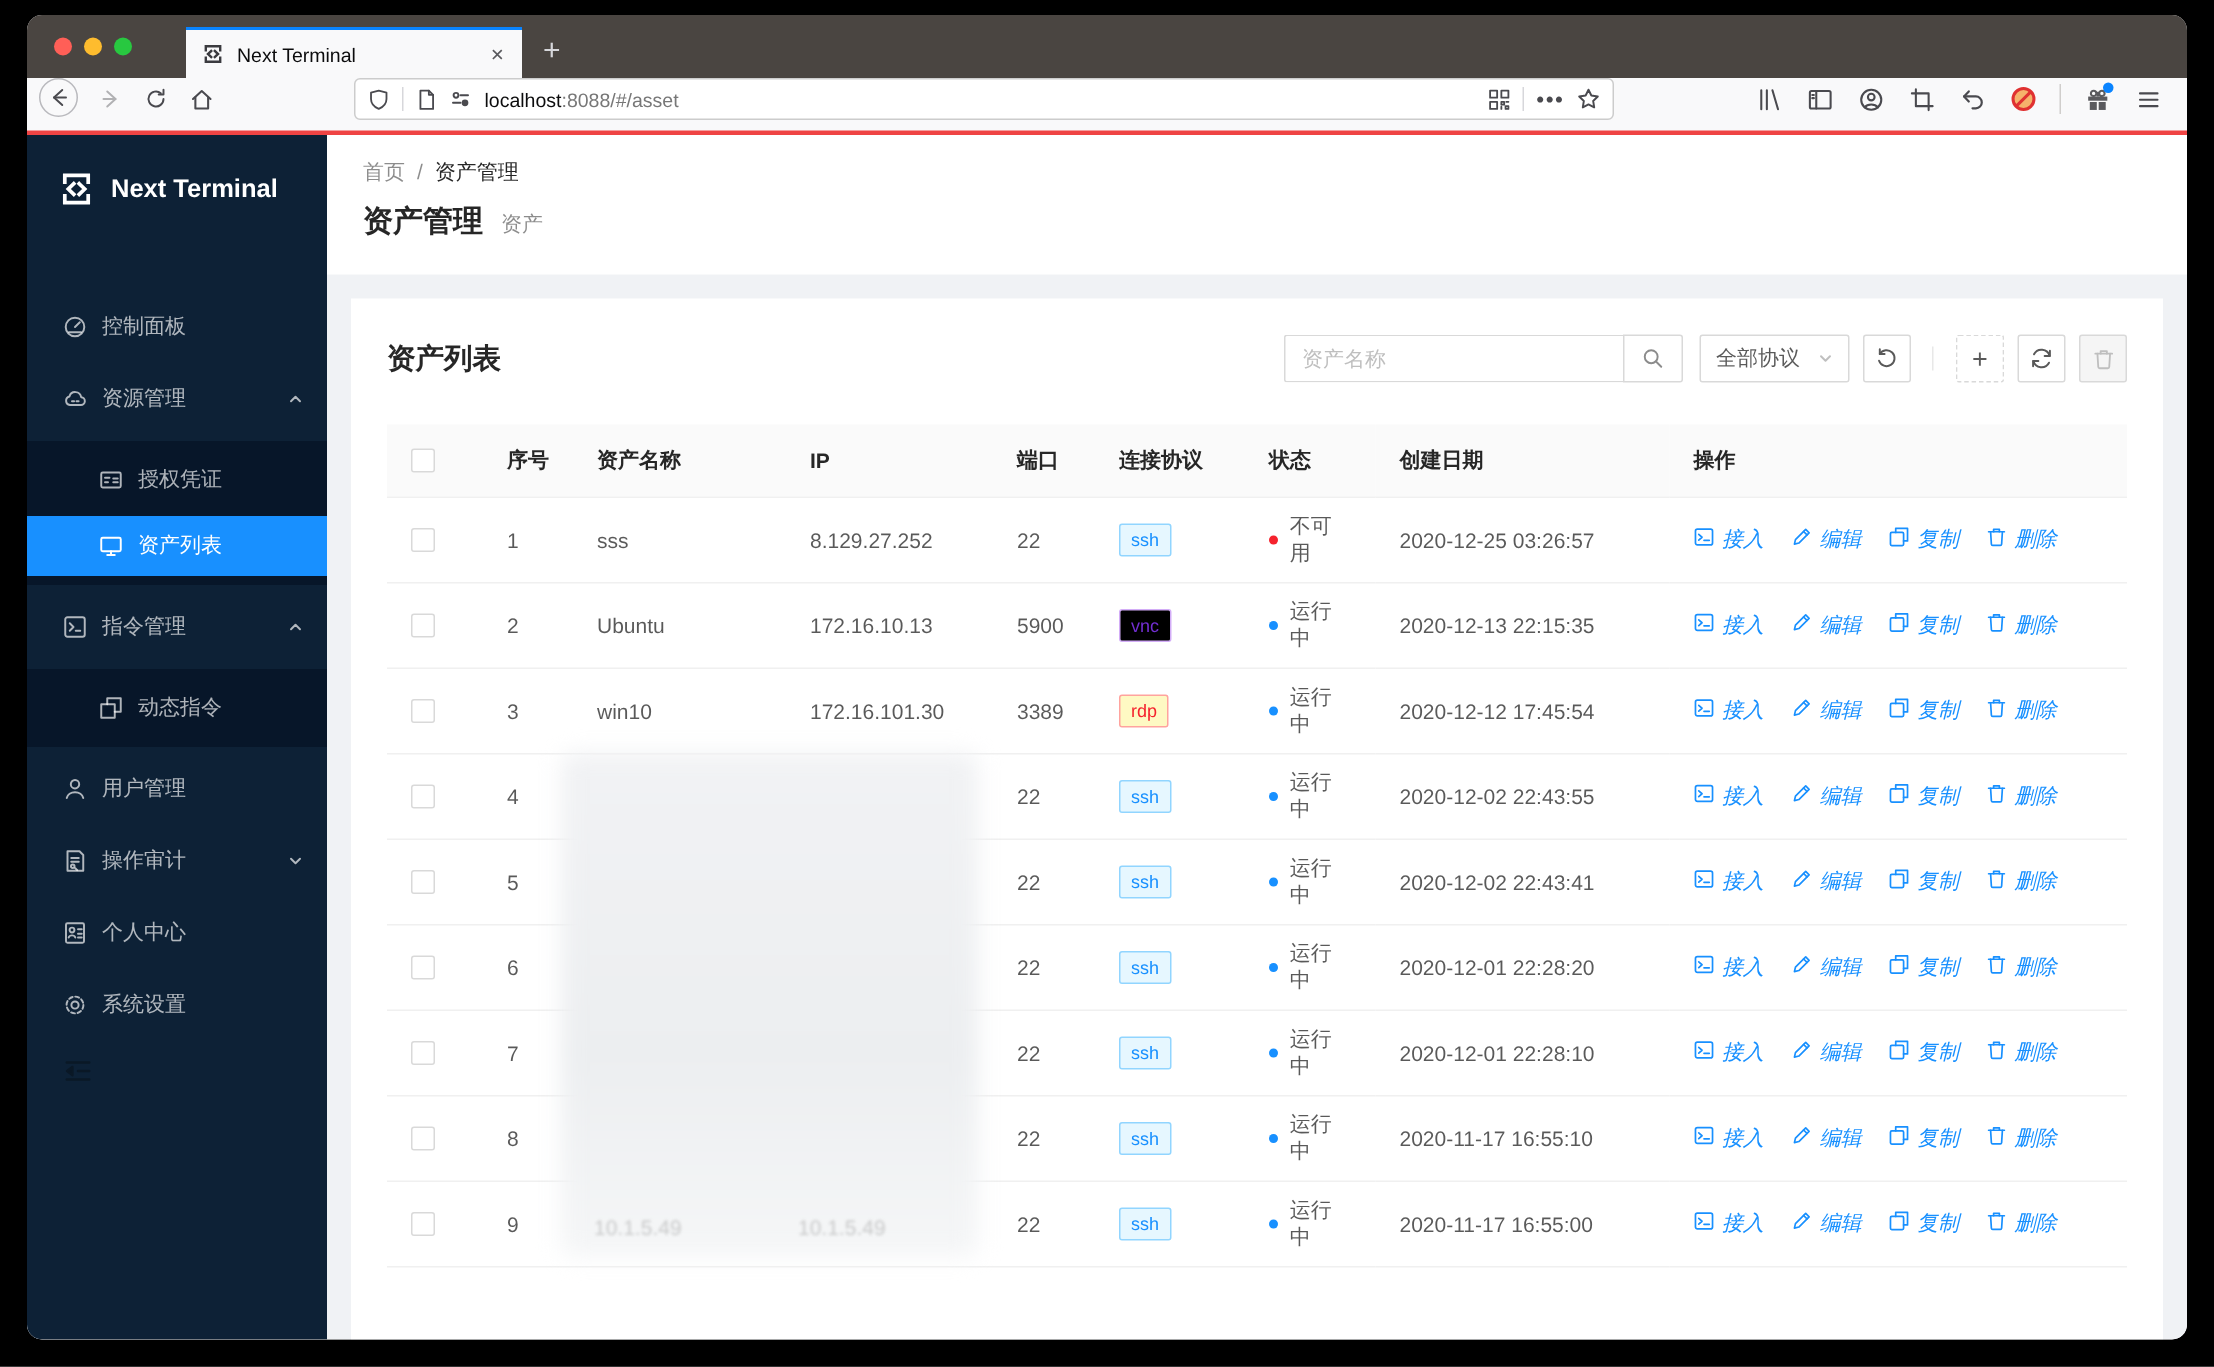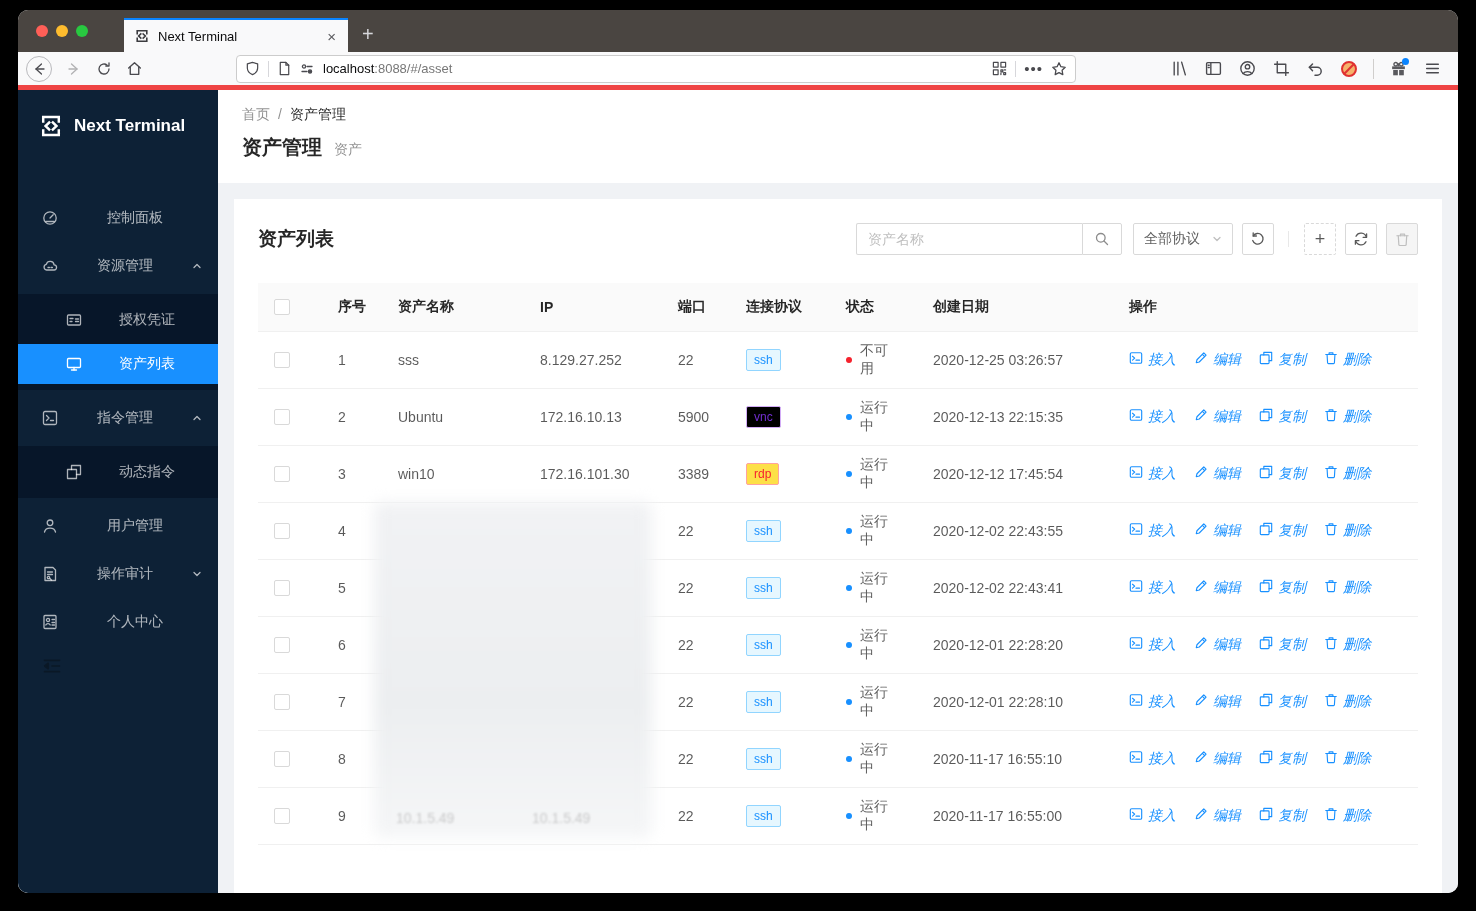--- a/index.html
+++ b/index.html
@@ -10,41 +10,41 @@
   .tabbar { height:42px; background:#4a4541; display:flex; align-items:flex-end; }
   .traffic { display:flex; gap:8px; align-items:center; padding:0 18px; height:42px; }
   .tl { width:12px; height:12px; border-radius:50%; }
   .tl.red{background:#ff5f57;} .tl.yellow{background:#febc2e;} .tl.green{background:#28c840;}
   .tab { width:224px; height:34px; background:#f9f9fa; border-top:2px solid #0a84ff; display:flex; align-items:center; gap:8px; padding:0 10px; margin-left:18px; position:relative; }
   .tab-title { font-size:13px; color:#0c0c0d; flex:1; white-space:nowrap; overflow:hidden; }
   .tab-close { color:#5a5a5e; font-size:15px; cursor:default; padding:0 2px; }
   .newtab { color:#d7d7db; font-size:20px; line-height:20px; padding:0 14px 8px; }
   .favicon { width:16px; height:16px; flex:0 0 16px; }
 
-  .toolbar { height:38px; background:#f9f9fa; border-bottom:5px solid #ef4444; display:flex; align-items:center; padding:0 8px; gap:2px; }
+  .toolbar { height:38px; background:#f9f9fa; border-bottom:3px solid #ef4444; display:flex; align-items:flex-start; padding:0 8px; gap:2px; }
   .nav-ic { width:28px; height:28px; display:flex; align-items:center; justify-content:center; color:#4a4a4f; font-size:16px; border-radius:3px; }
   .nav-ic.back { border:1px solid #b9b9bd; border-radius:50%; width:26px; height:26px; margin-right:6px; }
   .nav-ic.disabled { color:#b1b1b3; }
   .urlbar { flex:1; max-width:840px; height:28px; background:#fff; border:1px solid #ccc; border-radius:4px; margin:0 10px 0 86px; display:flex; align-items:center; padding:0 8px; }
   .urlbar .sep { width:1px; height:16px; background:#d7d7db; margin:0 8px; }
   .url-text { flex:1; font-size:13px; color:#0c0c0d; margin-left:8px; white-space:nowrap; overflow:hidden; }
   .url-text .dim { color:#777; }
   .chrome-right { display:flex; align-items:center; gap:6px; margin-left:auto; padding-right:4px; }
   .chrome-right .sep { width:1px; height:20px; background:#d0cecc; margin:0 4px; }
   .ic-btn { width:28px; height:28px; display:flex; align-items:center; justify-content:center; position:relative; }
   .badge-dot { position:absolute; top:3px; right:3px; width:7px; height:7px; border-radius:50%; background:#0a84ff; }
 
   
   .app { display:flex; height:803px; background:#f0f2f5; }
   .sidebar { width:200px; background:#0d2136; flex:0 0 200px; display:flex; flex-direction:column; }
   .logo { height:64px; display:flex; align-items:center; gap:10px; padding:0 20px; margin-top:4px; }
   .logo-text { color:#fff; font-size:17px; font-weight:bold; white-space:nowrap; }
   .menu { margin-top:32px; }
   .mi { height:40px; display:flex; align-items:center; gap:10px; padding:0 16px 0 24px; color:rgba(255,255,255,.68); font-size:14px; margin:8px 0; cursor:pointer; }
-  .mi .lbl { flex:1;text-align:center; }
+  .mi .lbl { flex:1; }
   .submenu { background:#071629; padding:2px 0; }
   .submenu .mi { padding-left:48px; margin:4px 0; }
   .mi.selected { background:#1890ff; color:#fff; }
   .mi.selected svg { stroke:#fff; }
   .mi svg { stroke:rgba(255,255,255,.68); }
   .caret svg { stroke:rgba(255,255,255,.68); }
   .fold { margin-top:14px; padding-left:24px; }
 
   .main { flex:1; overflow:hidden; display:flex; flex-direction:column; }
   .page-header { background:#fff; padding:16px 24px 22px; }
@@ -72,21 +72,21 @@
 
   
   .tbl-wrap { position:relative; }
   table { width:100%; border-collapse:collapse; table-layout:fixed; font-size:14px; }
   th { background:#fafafa; color:rgba(0,0,0,.85); font-weight:600; text-align:left; padding:0 16px; height:48px; border-bottom:1px solid #f0f0f0; }
   td { padding:0 16px; height:57px; border-bottom:1px solid #f0f0f0; color:rgba(0,0,0,.65); }
   .cb { width:16px; height:16px; border:1px solid #d9d9d9; border-radius:2px; background:#fff; }
   .proto { display:inline-block; padding:0 7px; height:22px; line-height:20px; font-size:12px; border-radius:2px; border:1px solid;text-align:center; }
   .proto.ssh { color:#1890ff; background:#e6f7ff; border-color:#91d5ff; }
   .proto.vnc { color:#722ed1; background:#000000; border-color:#d3adf7; }
-  .proto.rdp { color:#f5222d; background:#fde047; border-color:#ffa39e; }
+  .proto.rdp { color:#f5222d; background:#fef9c3; border-color:#ffa39e; }
   .status { display:flex; align-items:center; gap:8px; }
   .dot { width:6px; height:6px; border-radius:50%; }
   .dot.error { background:#f5222d; } .dot.running { background:#1890ff; }
   .acts { display:flex; align-items:center; gap:18px; }
   .act { display:flex; align-items:center; gap:5px; color:#1890ff; cursor:pointer; white-space:nowrap;font-style:italic; }
   .act svg { stroke:#1890ff; }
 
   .blur-overlay { position:absolute; left:122px; top:225px; width:266px; height:324px; pointer-events:none; }
   .blur-bg { position:absolute; inset:-6px; background:linear-gradient(180deg,#f1f2f4 0%,#eceef0 60%,#f5f6f7 100%); filter:blur(7px); border-radius:8px; }
   .blur-hint { position:absolute; bottom:6px; font-size:14px; color:rgba(120,120,120,.35); filter:blur(1px); }
@@ -321,20 +321,27 @@
               </svg></span>
         </div>
         <div class="mi">
           <svg class="oicon" width="16" height="16" viewBox="0 0 16 16">
               <rect x="2" y="1.5" width="12" height="13" rx="1"></rect>
               <circle cx="6" cy="6" r="1.6"></circle>
               <path d="M3.8 11 a2.3 2 0 0 1 4.4 0"></path>
               <path d="M10 5.5 h2.5 M10 8.5 h2.5 M10 11 h2.5"></path>
             </svg>
           <span class="lbl">个人中心</span>
+        </div>
+        <div class="mi">
+          <svg class="oicon" width="16" height="16" viewBox="0 0 16 16">
+              <circle cx="8" cy="8" r="2.4"></circle>
+              <circle cx="8" cy="8" r="5.6" stroke-dasharray="2.6 1.8"></circle>
+            </svg>
+          <span class="lbl">系统设置</span>
         </div>
         <div class="fold">
           <svg class="oicon" width="20" height="20" viewBox="0 0 16 16" stroke="#0a1826" stroke-width="1.6">
               <path d="M2 3.5 h12 M8 8 h6 M2 12.5 h12"></path>
               <path d="M5 5.8 L2.2 8 L5 10.2 Z" fill="#0a1826"></path>
             </svg>
         </div>
       </div>
     </div>
 

